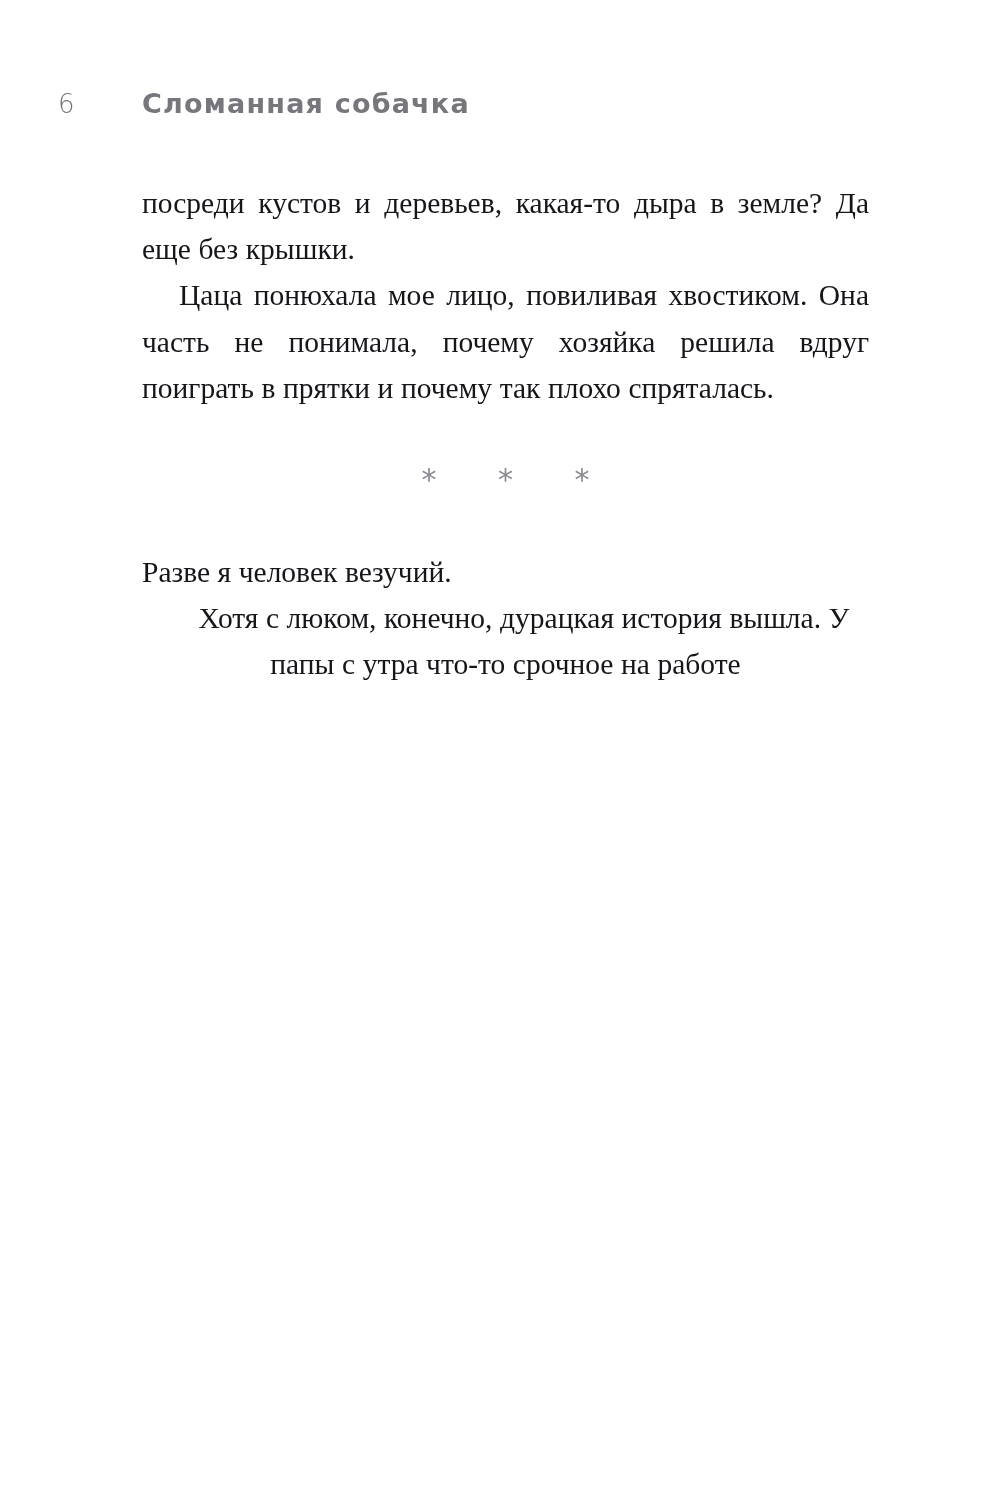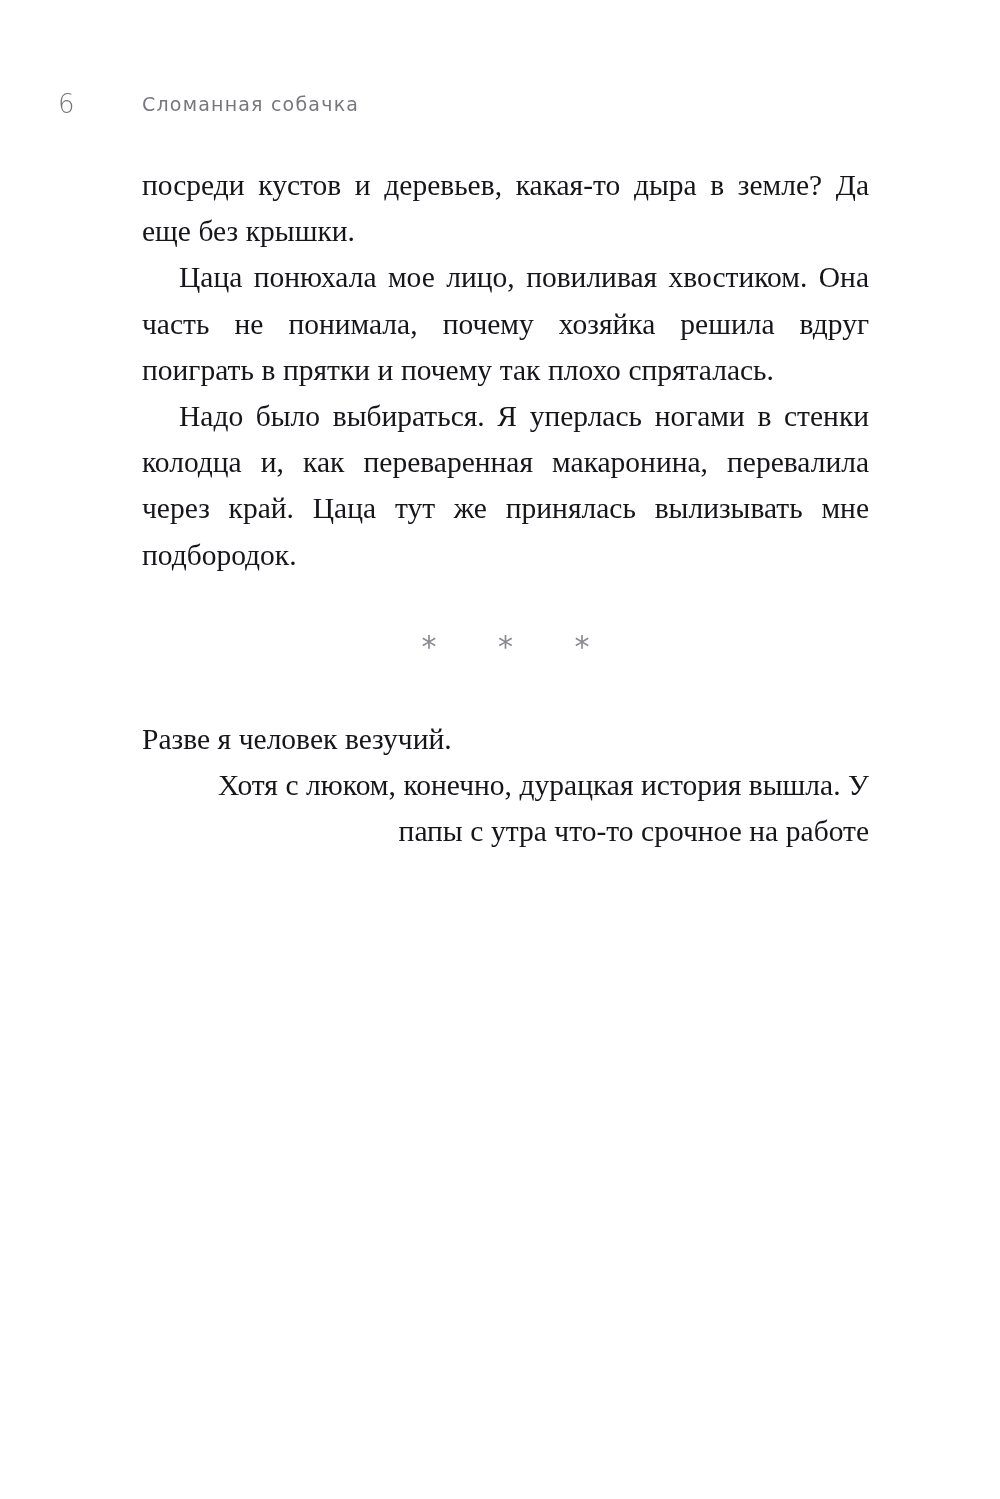--- a/index.html
+++ b/index.html
@@ -36,33 +36,33 @@
     color: #73737a;
     line-height: 40px;
     letter-spacing: 0.5px;
   }
 
   .head-title {
     position: absolute;
     left: 142px;
     top: 0;
     font-family: "DejaVu Sans", sans-serif;
-    font-size: 19px;
-    font-weight: 400;
+    font-size: 27px;
+    font-weight: 700;
     color: #76767c;
     line-height: 40px;
     letter-spacing: 1.2px;
     white-space: nowrap;
   }
 
   
   .textblock {
     position: absolute;
     left: 142px;
-    top: 162px;
+    top: 180px;
     width: 727px;
   }
 
   p.para {
     margin: 0;
     font-family: "Liberation Serif", "DejaVu Serif", serif;
     font-size: 29.5px;
     line-height: 46.2px;
     color: #15151a;
     text-align: justify;
@@ -71,21 +71,21 @@
     hyphens: manual;
     -webkit-hyphens: manual;
     word-spacing: 0.2px;
   }
 
   p.para.noindent {
     text-indent: 0;
   }
 
   p.para.last-flush {
-    text-align: right;
+    text-align: center;
   }
 
   
   .scene-break {
     margin: 0;
     padding: 0;
     height: 138px;
     display: flex;
     align-items: center;
     justify-content: center;
@@ -112,21 +112,20 @@
     <div class="head-title">Сломанная собачка</div>
   </div>
 
   <div class="textblock">
 
     <p class="para noindent">посреди кустов и деревьев, какая-то дыра в земле? Да еще без крышки.</p>
 
 
     <p class="para">Цаца понюхала мое лицо, повиливая хвостиком. Она часть не понимала, почему хозяйка решила вдруг поиграть в прятки и почему так плохо спряталась.</p>
 
-    <p class="para">Надо было выбираться. Я уперлась ногами в стенки колодца и, как переваренная макаронина, перевалила через край. Цаца тут же принялась вылизывать мне подбородок.</p>
 
 
 
     <div class="scene-break">
       <div class="asterisks">* * *</div>
     </div>
 
     <p class="para noindent">Разве я человек везучий.</p>
 
     <p class="para last-flush">Хотя с люком, конечно, дурацкая история вышла. У папы с утра что-то срочное на работе</p>

